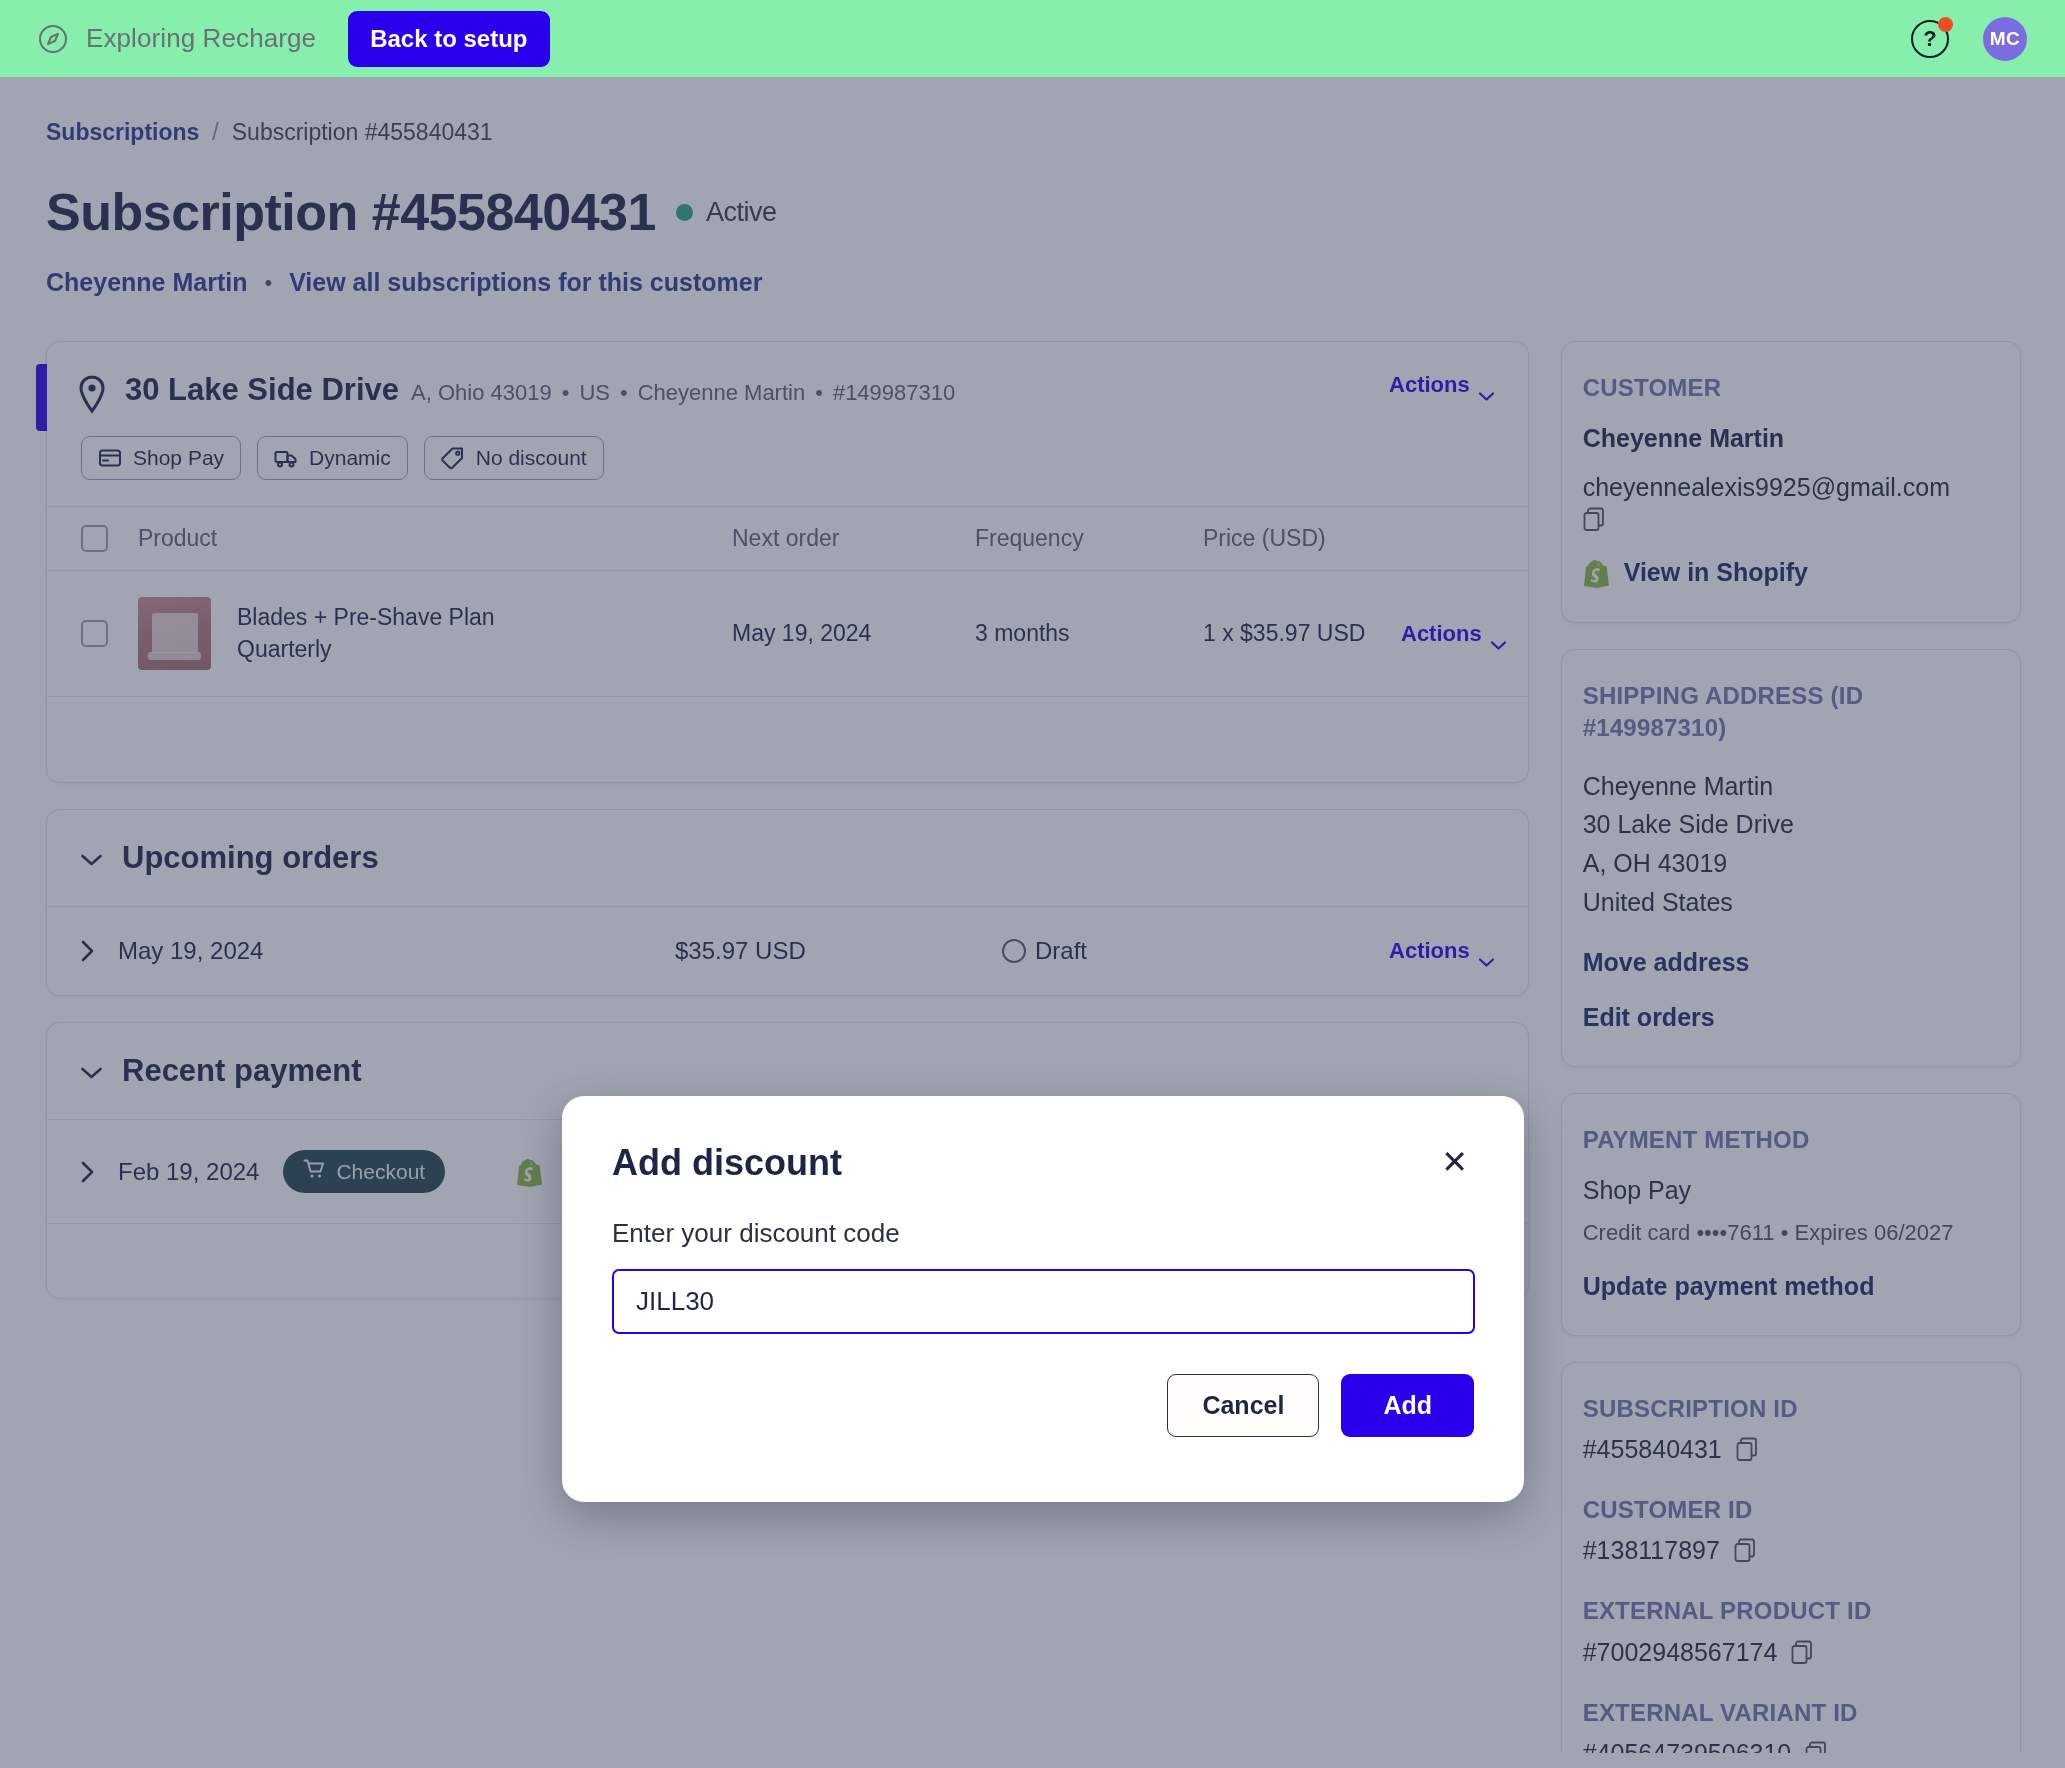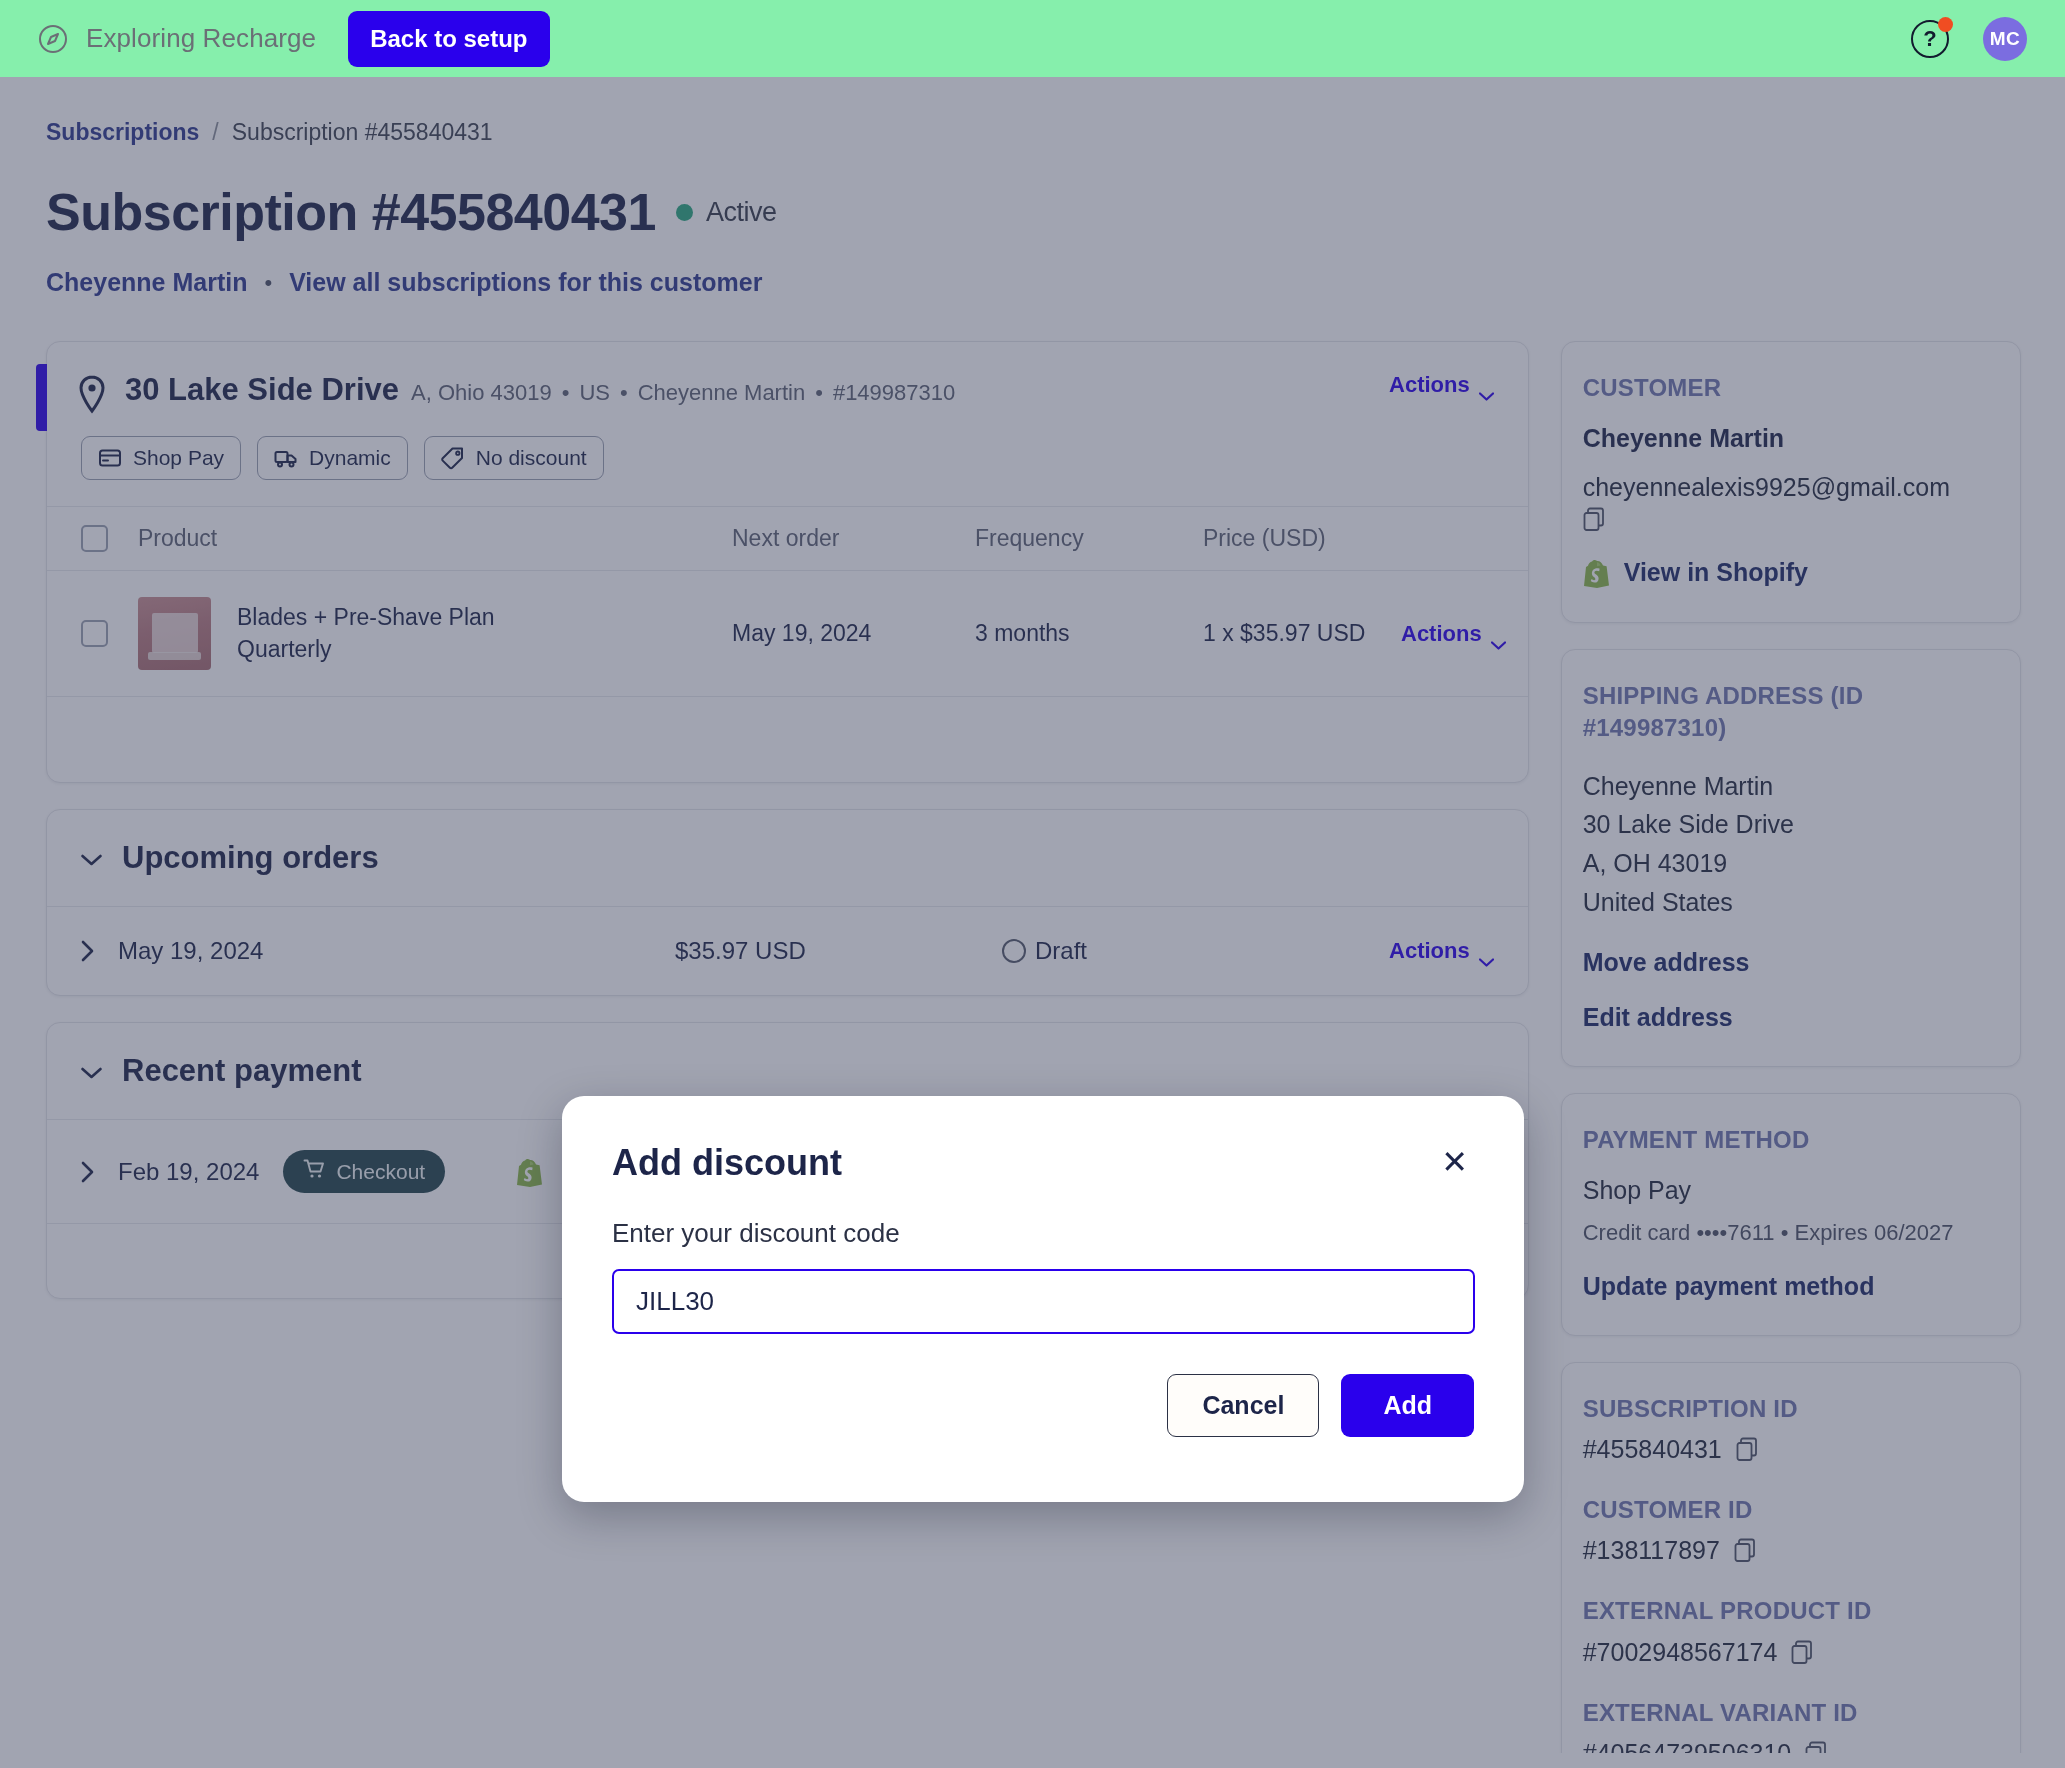--- a/index.html
+++ b/index.html
@@ -515,21 +515,21 @@
 
         <div class="side-card">
           <div class="side-label">SHIPPING ADDRESS (ID #149987310)</div>
           <div class="addr-lines">
             <div>Cheyenne Martin</div>
             <div>30 Lake Side Drive</div>
             <div>A, OH 43019</div>
             <div>United States</div>
           </div>
           <a class="side-link" href="#">Move address</a>
-          <a class="side-link" href="#">Edit address</a>
+          <a class="side-link" href="#">Edit orders</a>
         </div>
 
         <div class="side-card">
           <div class="side-label">PAYMENT METHOD</div>
           <div class="side-text">Shop Pay</div>
           <div class="side-sub">Credit card ••••7611 • Expires 06/2027</div>
           <a class="side-link" href="#">Update payment method</a>
         </div>
 
         <div class="side-card">

